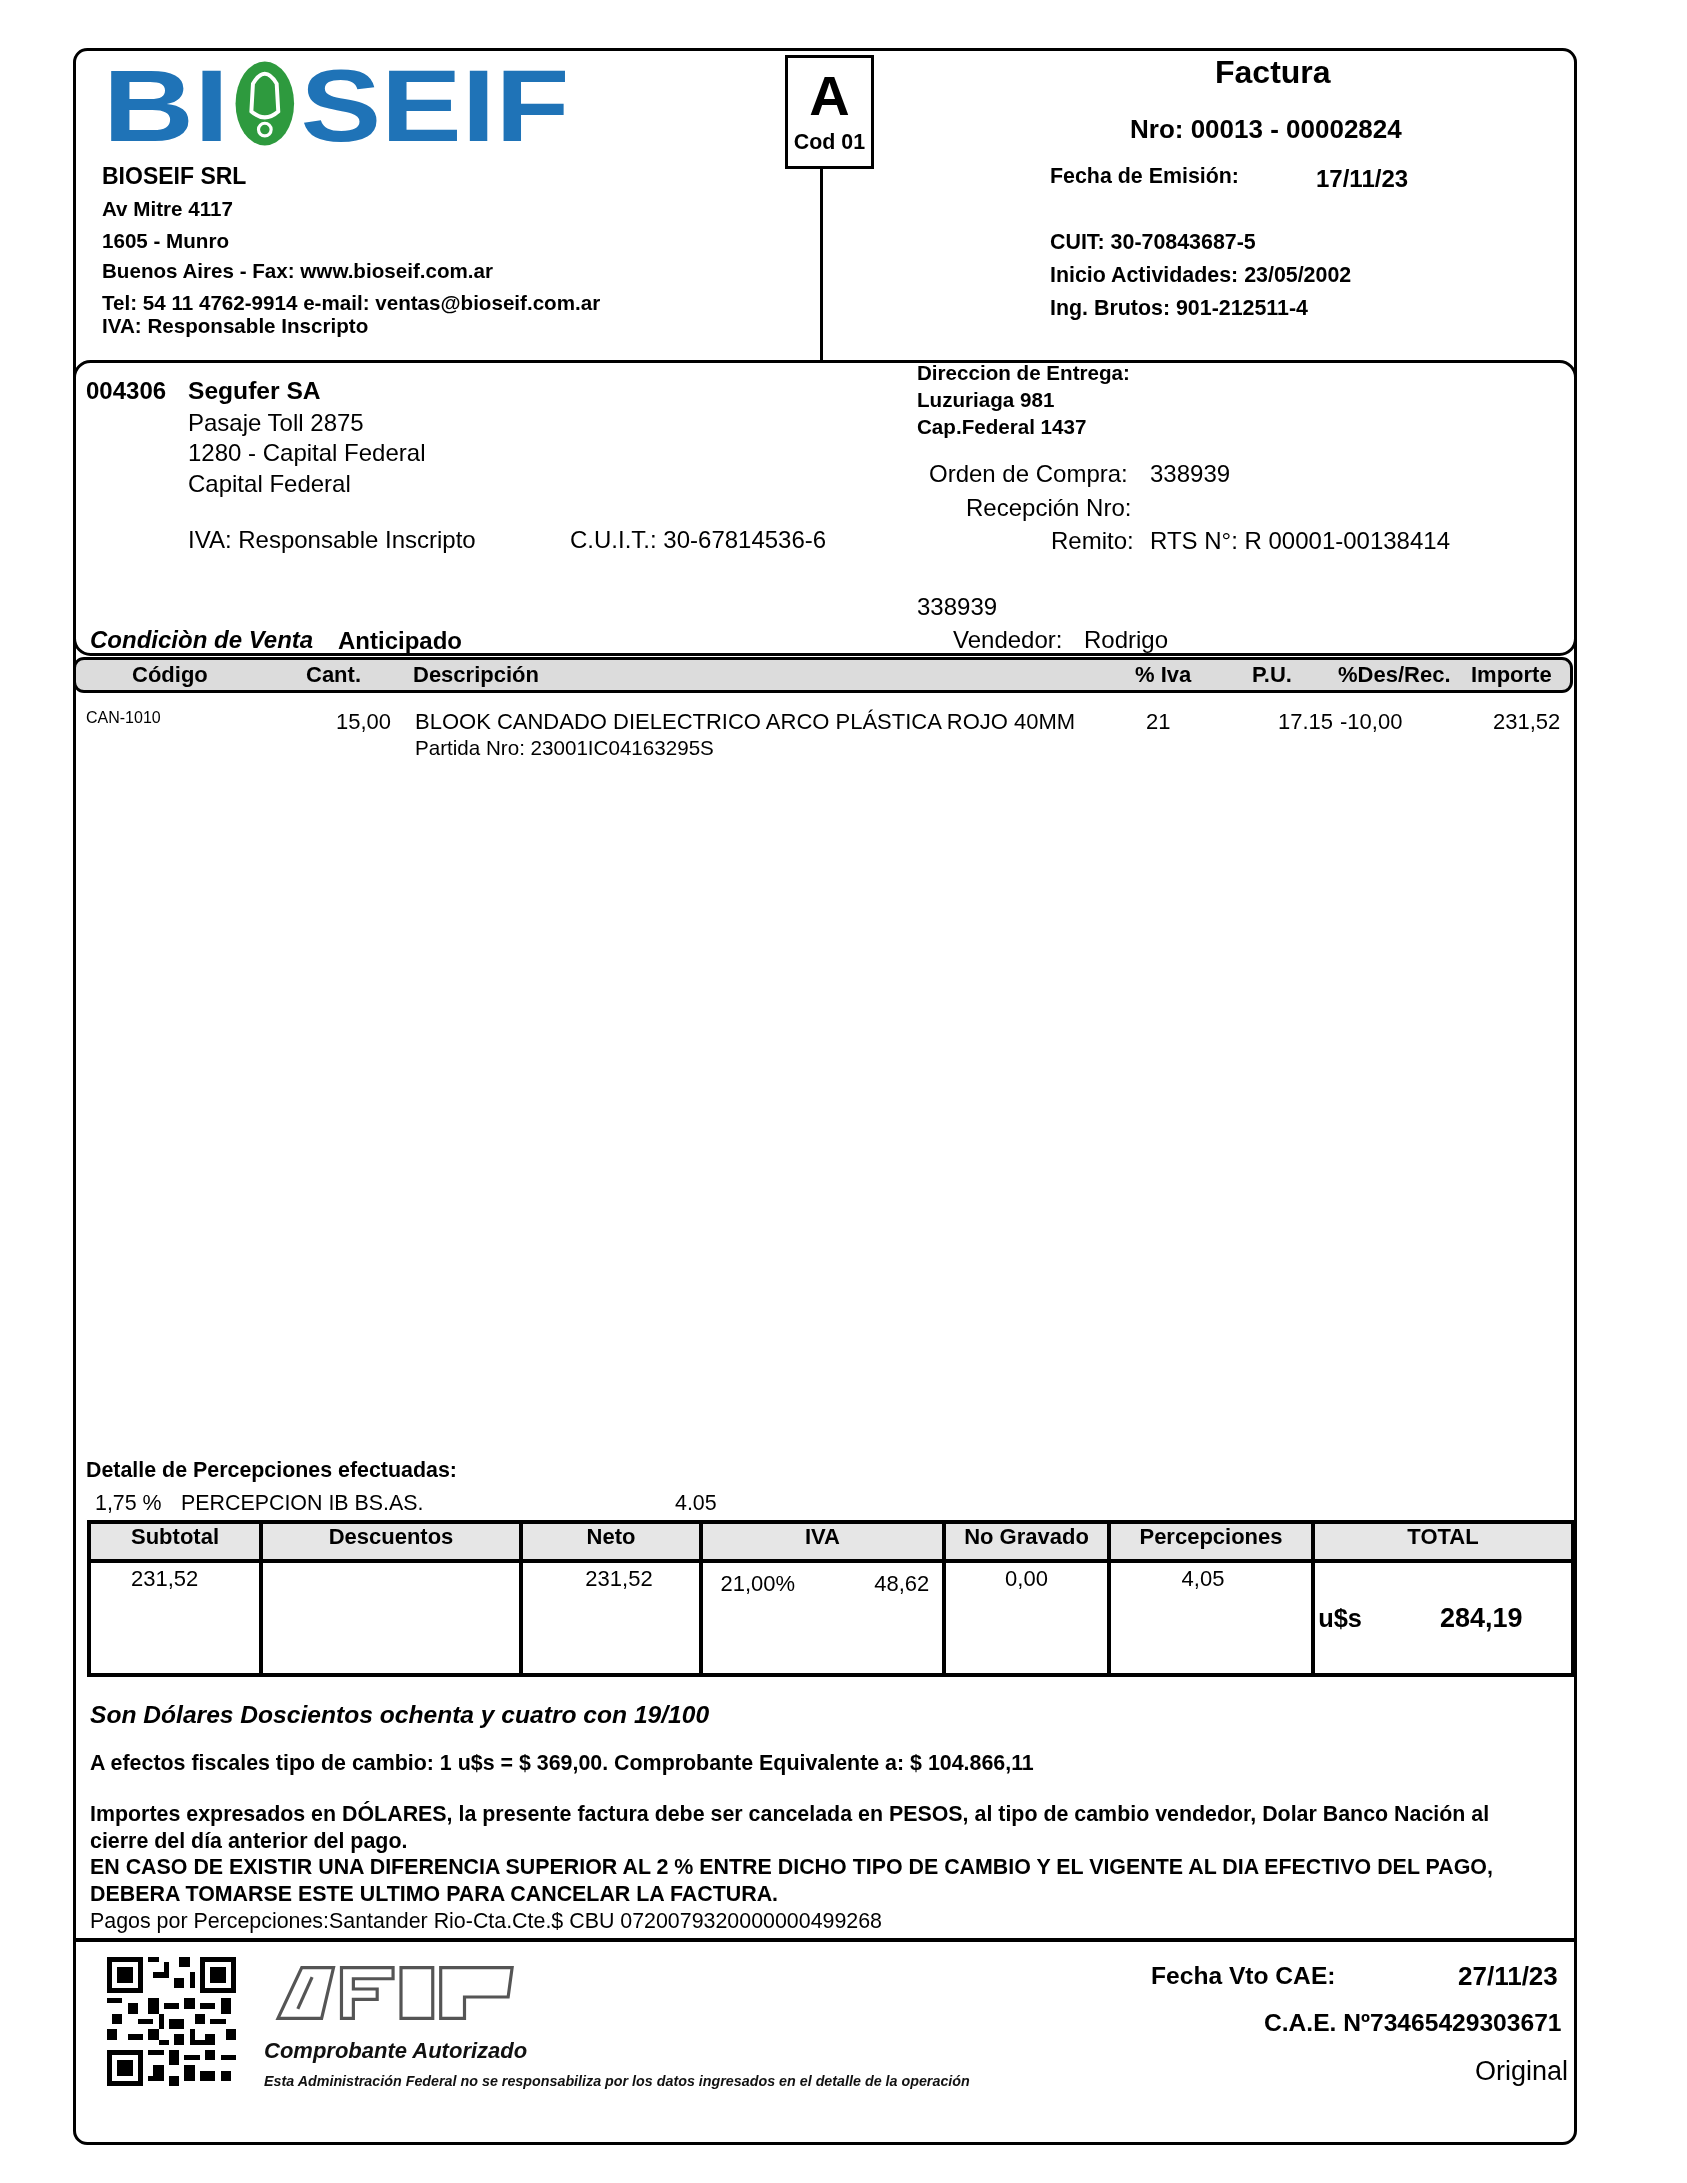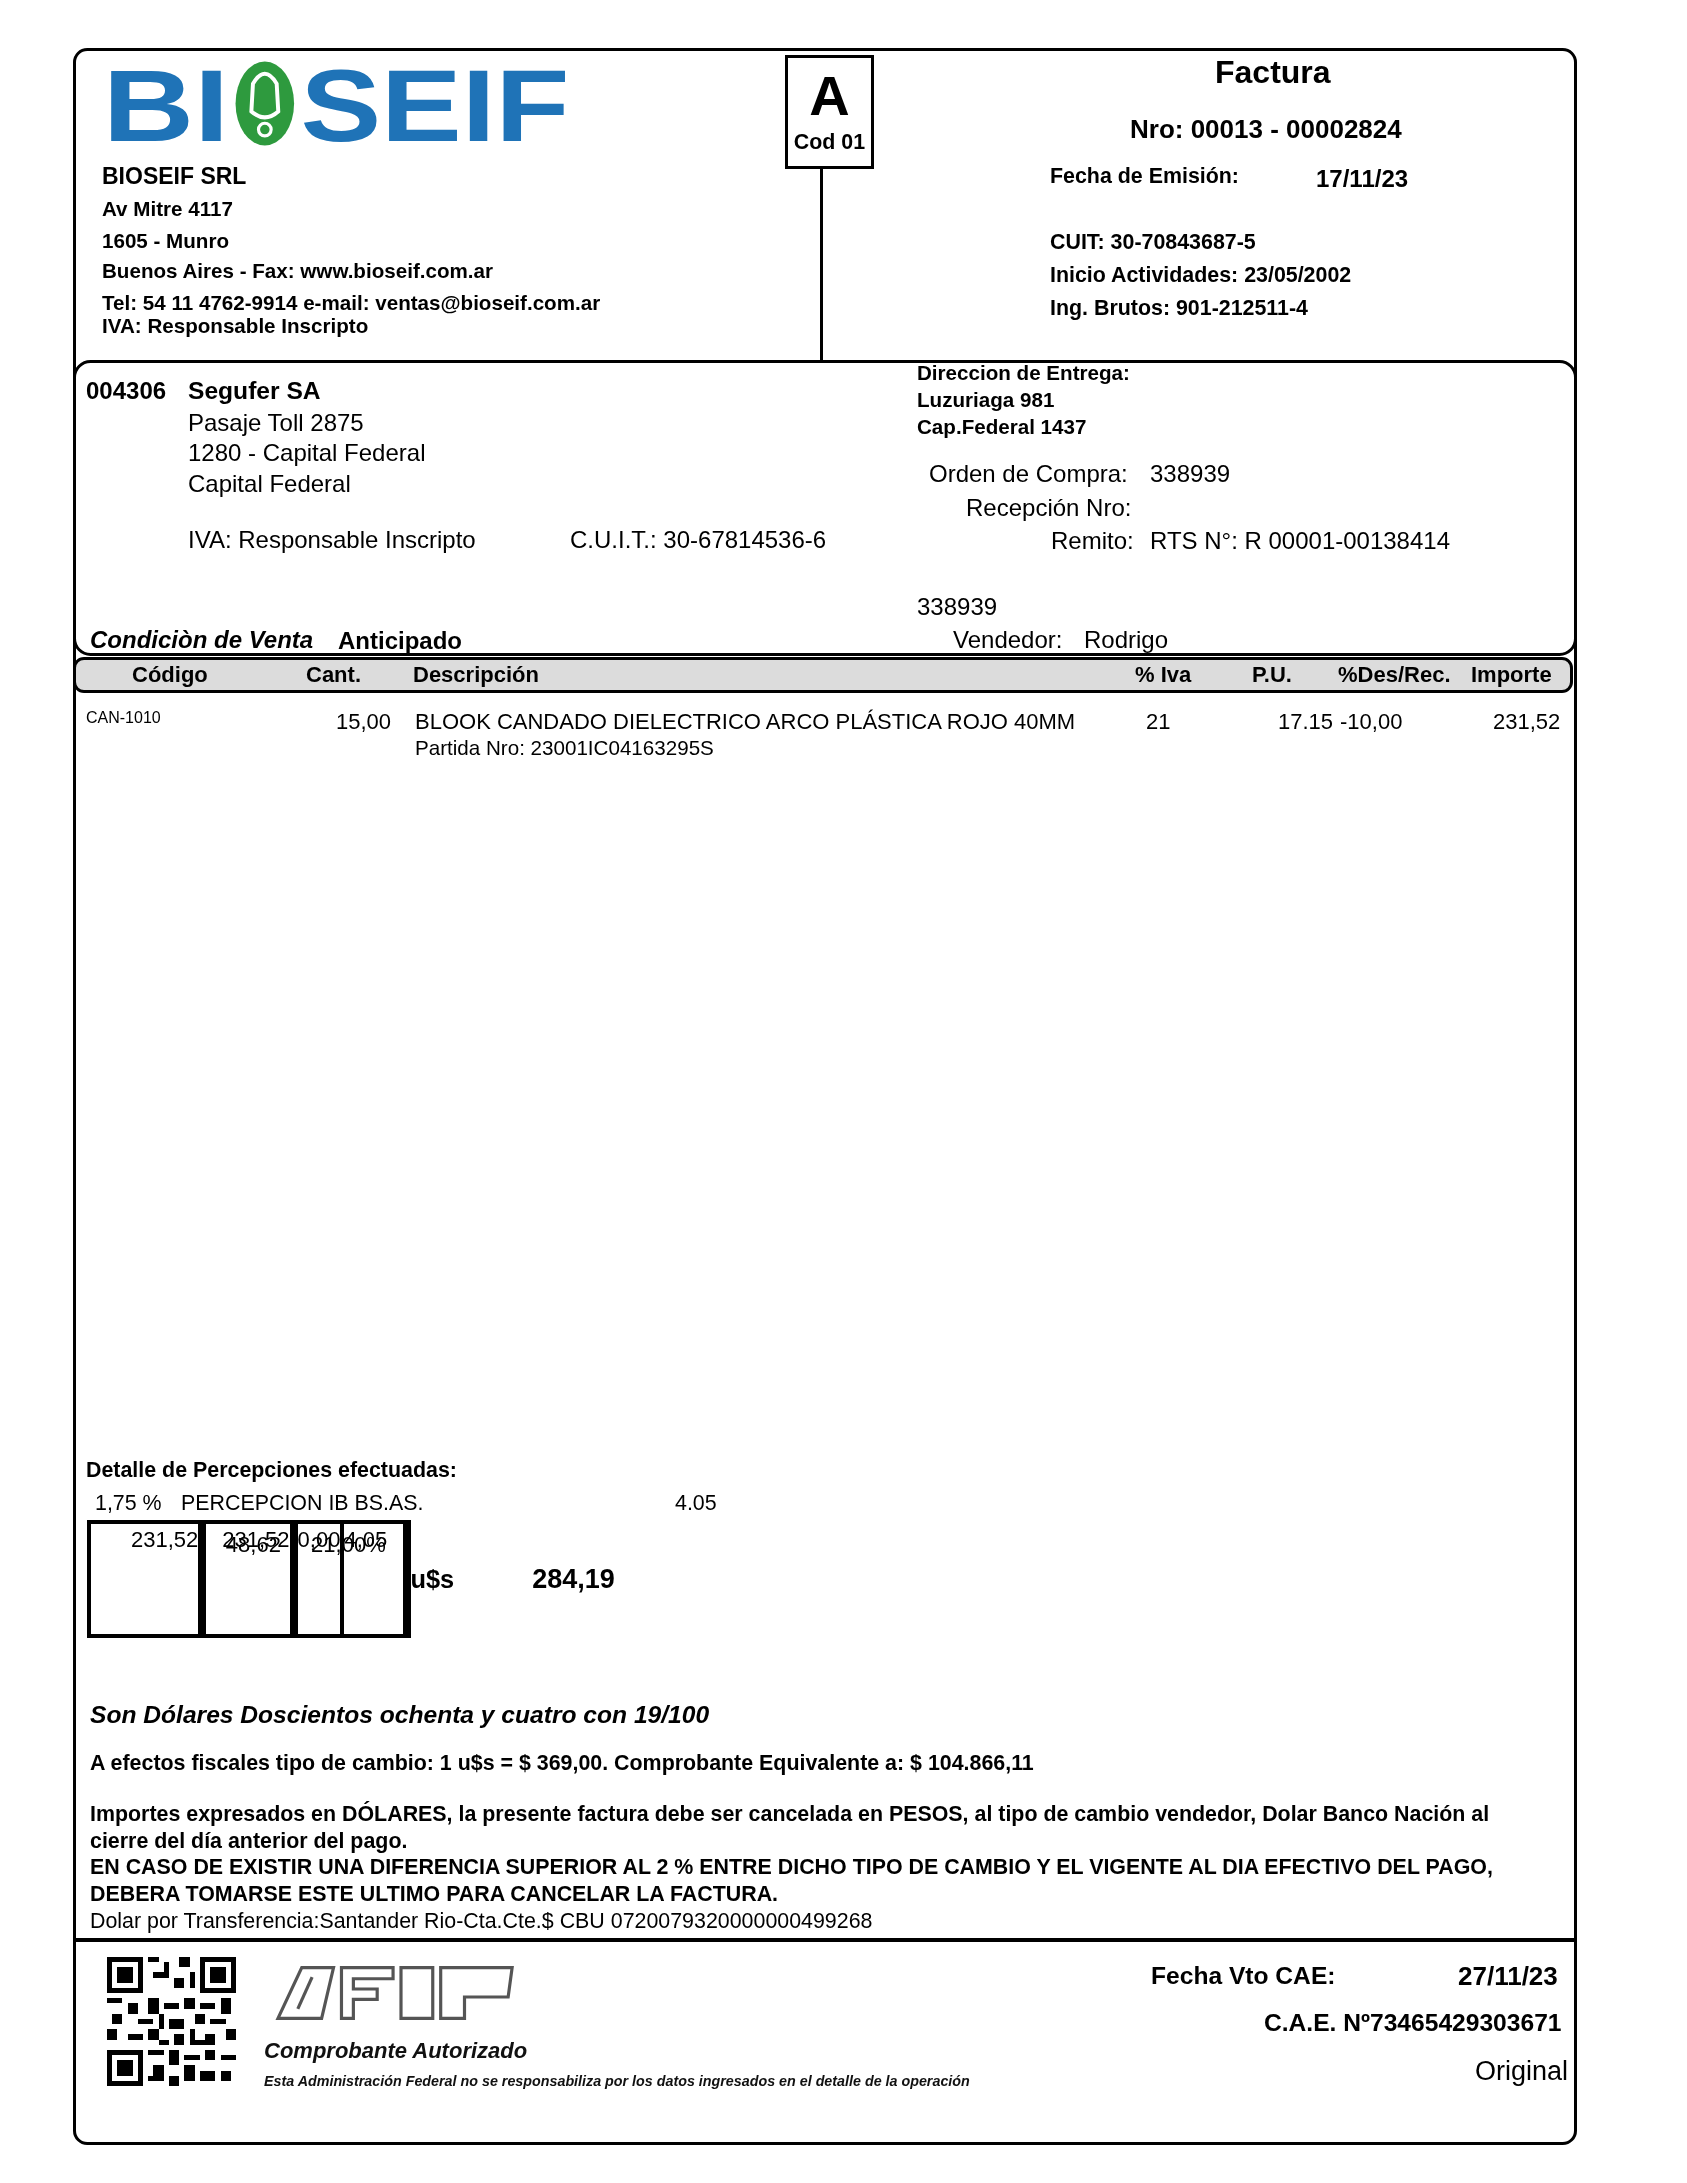--- a/index.html
+++ b/index.html
@@ -112,20 +112,29 @@
   <div class="abs" style="left:1493px;top:709px;font-size:22px;">231,52</div>
 </div>
 
 <div class="abs b" style="left:86px;top:1458px;font-size:21.4px;">Detalle de Percepciones efectuadas:</div>
 <div class="abs" style="left:95px;top:1491px;font-size:21.4px;">1,75 %</div>
 <div class="abs" style="left:181px;top:1491px;font-size:21.4px;">PERCEPCION IB BS.AS.</div>
 <div class="abs" style="left:675px;top:1491px;font-size:21.4px;">4.05</div>
 
 <table class="tot">
   <tbody>
+      <tr>
+    <th style="width:168px;">Subtotal</th>
+    <th style="width:256px;">Descuentos</th>
+    <th style="width:176px;">Neto</th>
+    <th style="width:239px;">IVA</th>
+    <th style="width:161px;">No Gravado</th>
+    <th style="width:200px;">Percepciones</th>
+    <th style="width:256px;">TOTAL</th>
+  </tr>
   <tr>
     <td style="text-align:left;padding-left:40px;padding-top:3.2px;">231,52</td>
     <td></td>
     <td style="text-align:center;padding-top:3.2px;padding-left:16px;">231,52</td>
     <td style="padding-top:8px;position:relative;">
       <span style="position:absolute;left:17.5px;top:8px;">21,00%</span>
       <span style="position:absolute;right:12.7px;top:8px;">48,62</span>
     </td>
     <td style="text-align:center;padding-top:3.2px;">0,00</td>
     <td style="text-align:center;padding-top:3.2px;padding-right:16px;">4,05</td>
@@ -136,21 +145,21 @@
   </tr>
 </tbody>
   </table>
 
 <div class="abs b i" style="left:90px;top:1701px;font-size:24.6px;">Son Dólares  Doscientos ochenta y cuatro con 19/100</div>
 <div class="abs b" style="left:90px;top:1751px;font-size:21.4px;">A efectos fiscales tipo de cambio: 1 u$s = $ 369,00. Comprobante Equivalente a: $ 104.866,11</div>
 <div class="abs b" style="left:90px;top:1802px;font-size:21.4px;">Importes expresados en DÓLARES, la presente factura debe ser cancelada en PESOS, al tipo de cambio vendedor, Dolar Banco Nación al</div>
 <div class="abs b" style="left:90px;top:1829px;font-size:21.4px;">cierre del día anterior del pago.</div>
 <div class="abs b" style="left:90px;top:1855px;font-size:21.4px;">EN CASO DE EXISTIR UNA DIFERENCIA SUPERIOR AL 2 % ENTRE DICHO TIPO DE CAMBIO Y EL VIGENTE AL DIA EFECTIVO DEL PAGO,</div>
 <div class="abs b" style="left:90px;top:1882px;font-size:21.4px;">DEBERA TOMARSE ESTE ULTIMO PARA CANCELAR LA FACTURA.</div>
-<div class="abs" style="left:90px;top:1909px;font-size:21.4px;">Dolar por Transferencia:Santander Rio-Cta.Cte.$ CBU 0720079320000000499268</div>
+<div class="abs" style="left:90px;top:1909px;font-size:21.4px;">Pagos por Percepciones:Santander Rio-Cta.Cte.$ CBU 0720079320000000499268</div>
 
 <div class="footline"></div>
 
 <svg class="qr" viewBox="0 0 25 25" shape-rendering="crispEdges">
   <rect width="25" height="25" fill="#fff"></rect>
   <g fill="#000">
     <rect x="0" y="0" width="7" height="7"></rect>
       <rect x="1" y="1" width="5" height="5" fill="#fff"></rect>
       <rect x="2" y="2" width="3" height="3"></rect>
     <rect x="18" y="0" width="7" height="7"></rect>

